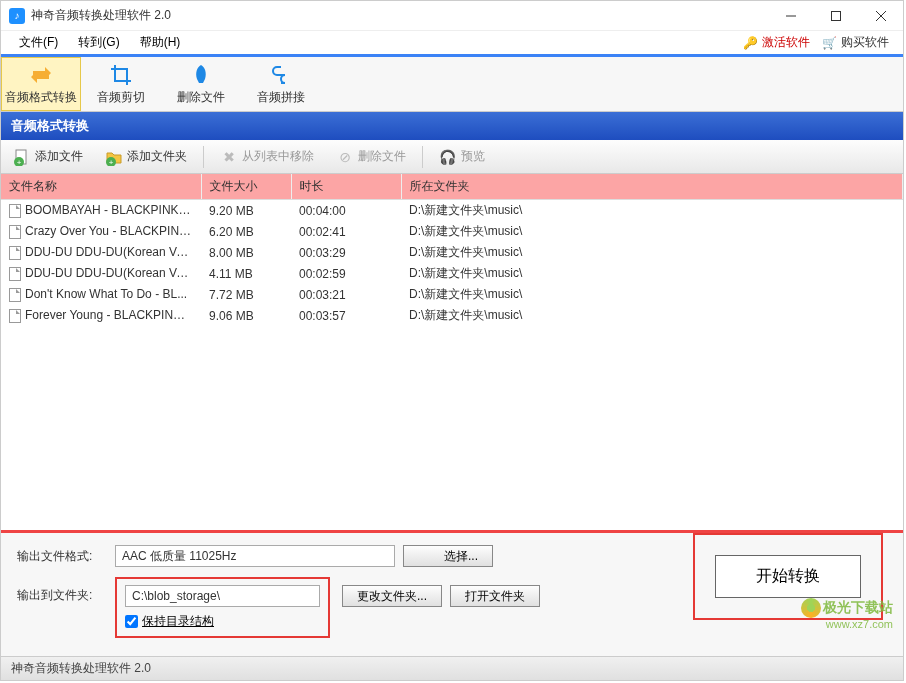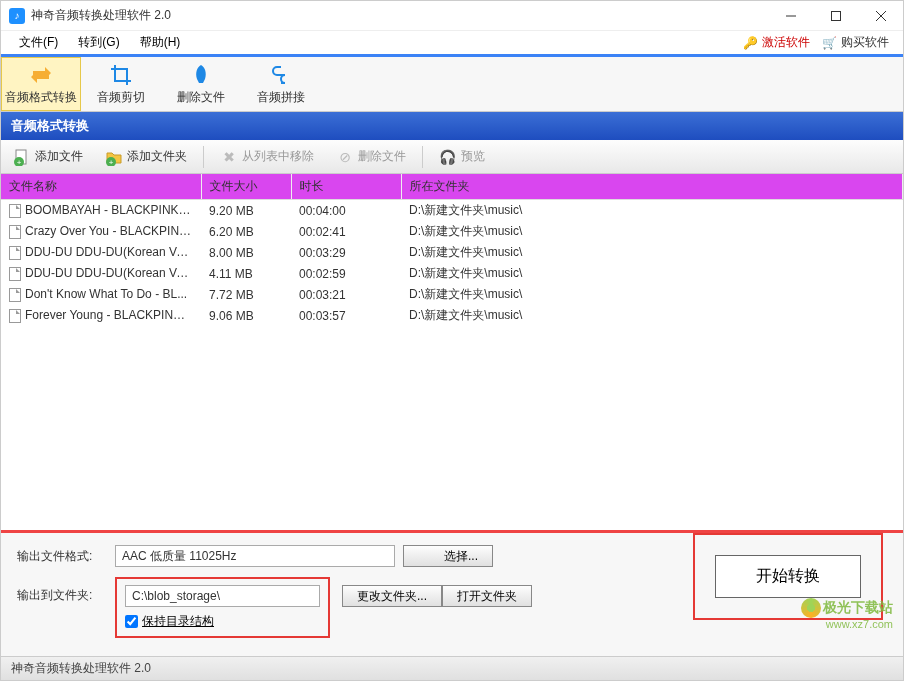--- a/index.html
+++ b/index.html
@@ -143,21 +143,21 @@
       background: #fff;
     }
     table.filelist {
       width: 100%;
       border-collapse: collapse;
       font-size: 12px;
     }
     table.filelist th {
       text-align: left;
       padding: 4px 8px;
-      background: #d946ef;
+      background: #fca5a5;
       border-bottom: 1px solid #ddd;
       border-right: 1px solid #eee;
       font-weight: normal;
       color: #333;
       position: sticky;
       top: 0;
     }
     table.filelist td {
       padding: 2px 8px;
       white-space: nowrap;
@@ -467,21 +467,21 @@
     </div>
     <div class="bprow" style="align-items:flex-start;">
       <span class="lbl" style="margin-top:10px;">输出到文件夹:</span>
       <div class="red-box">
         <input class="txtfield" style="width: 195px;" value="C:\blob_storage\">
         <div class="checkbox-row">
           <input type="checkbox" checked="" style="">
           <span>保持目录结构</span>
         </div>
       </div>
-      <div style="display:flex; margin-top:8px; margin-left:4px;">
+      <div style="display:flex; gap:8px; margin-top:8px; margin-left:4px;">
         <button class="btn">更改文件夹...</button>
         <button class="btn">打开文件夹</button>
       </div>
     </div>
     <div class="start-btn-wrap" style="bottom:36px;">
       <button class="start-btn">开始转换</button>
     </div>
     <div class="watermark">
       <div class="wm-logo">
         <span class="wm-swirl"></span>

